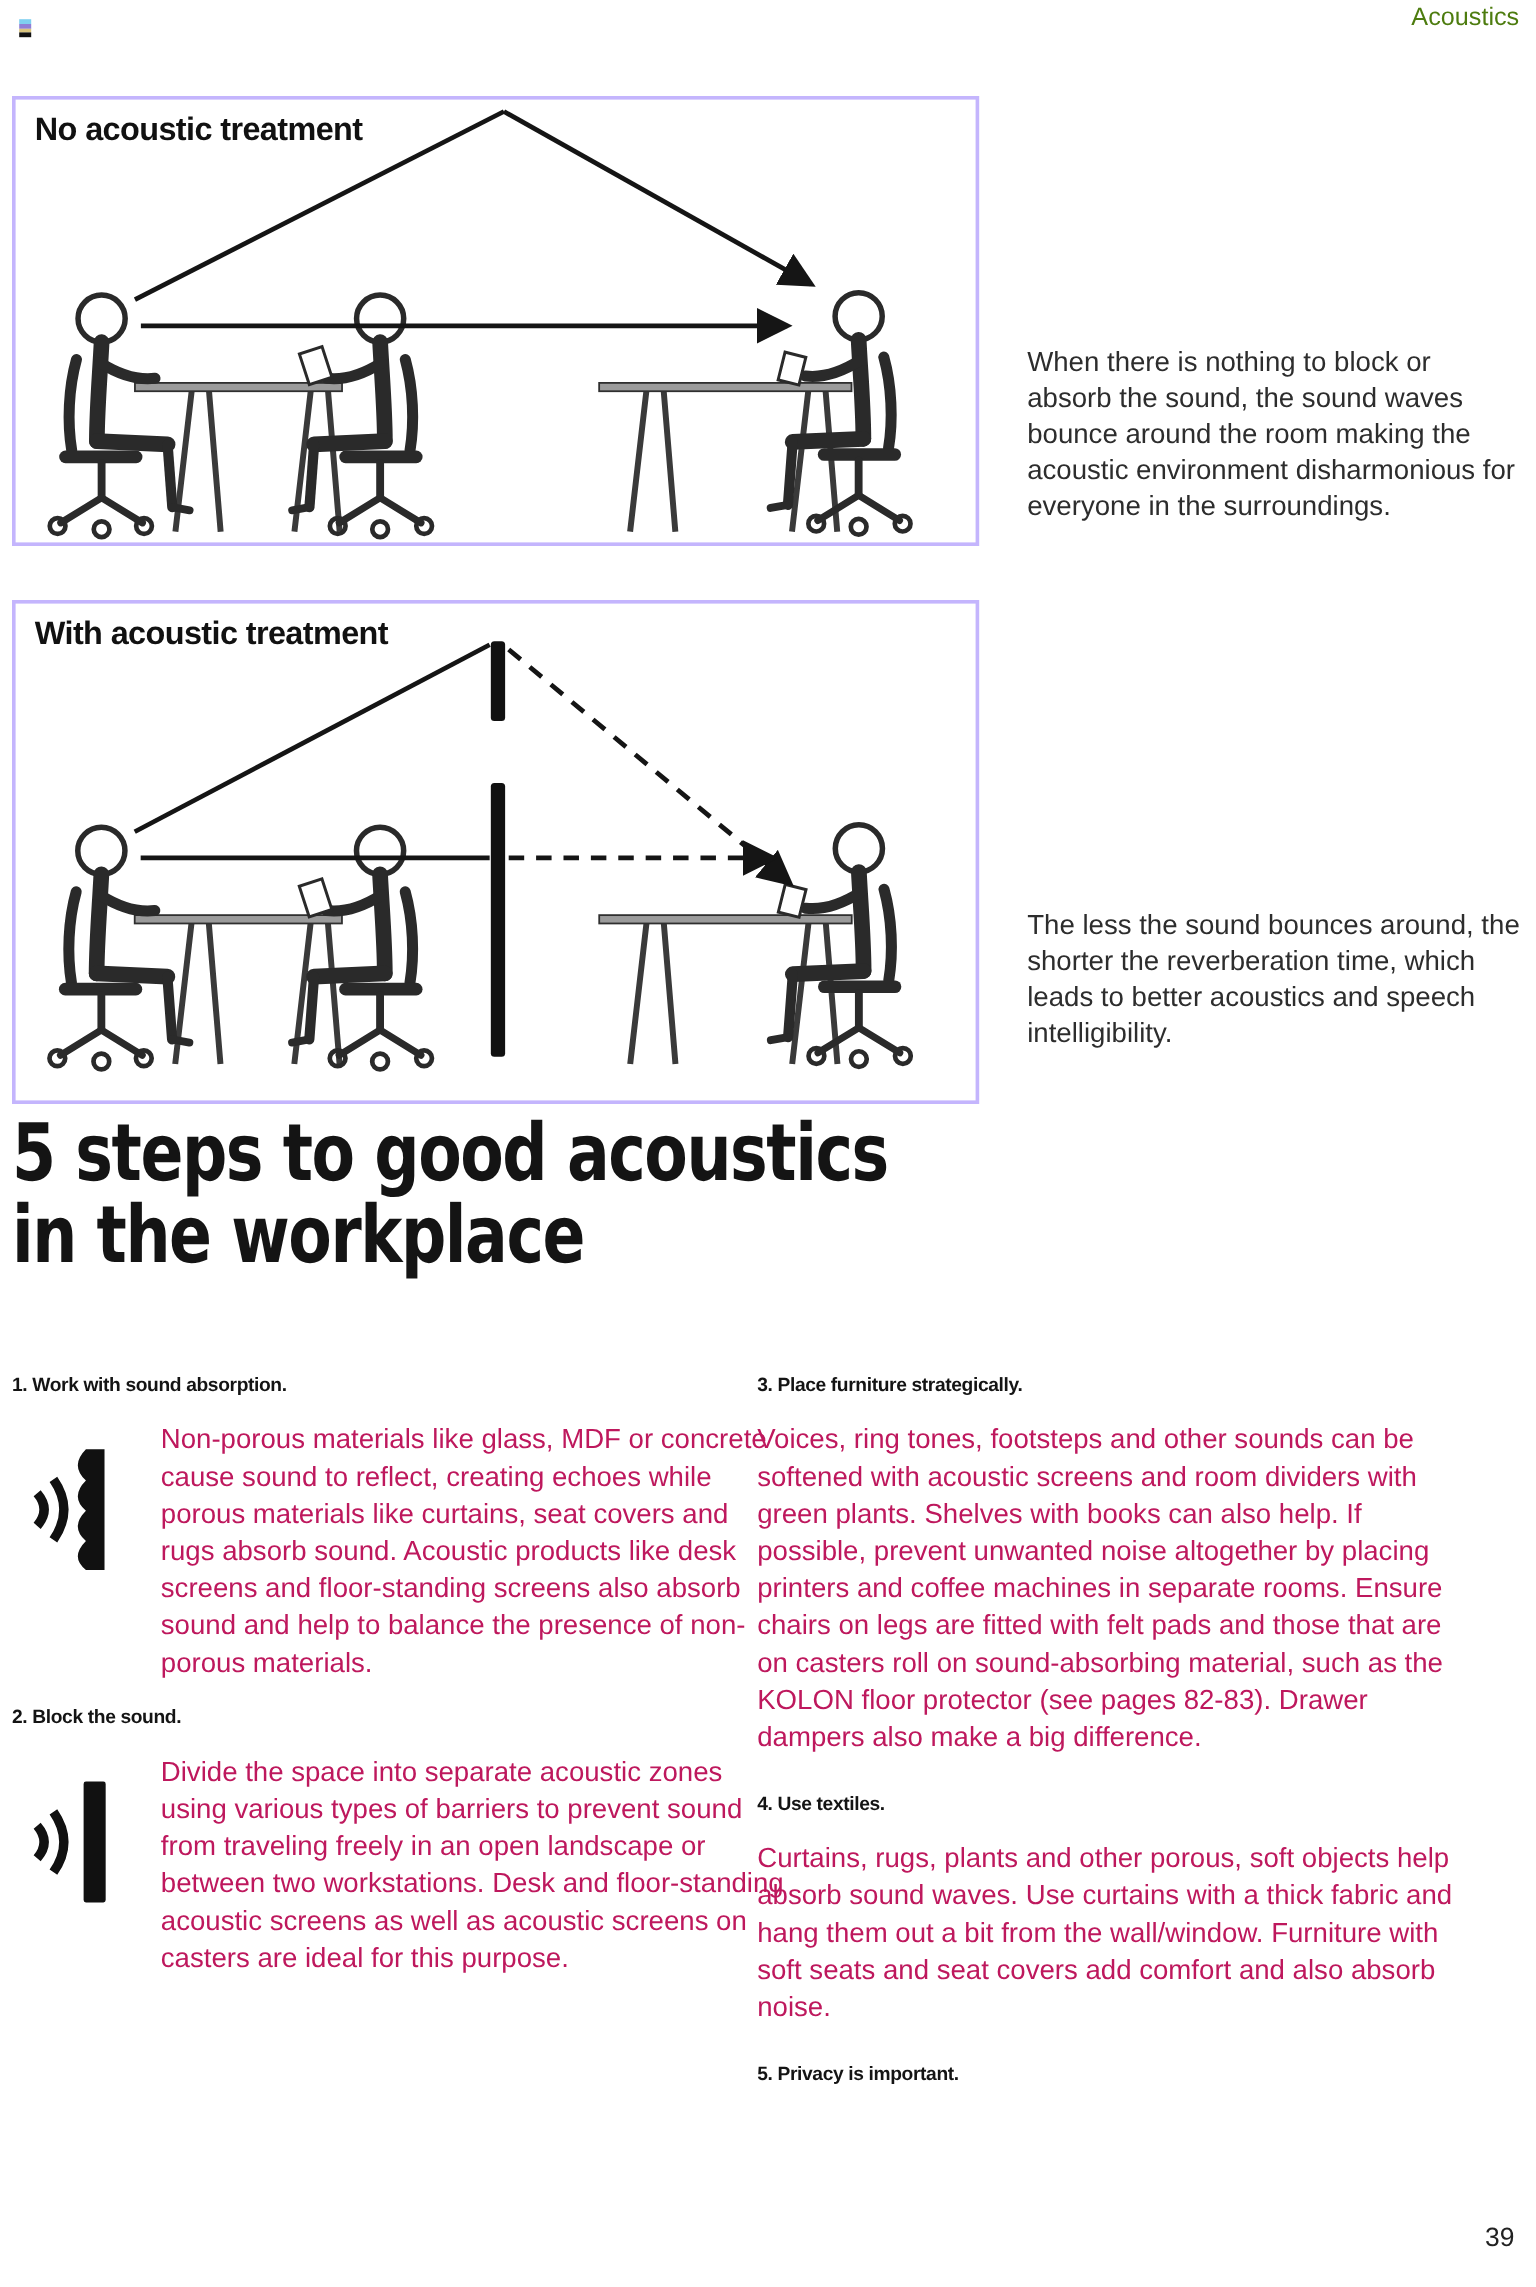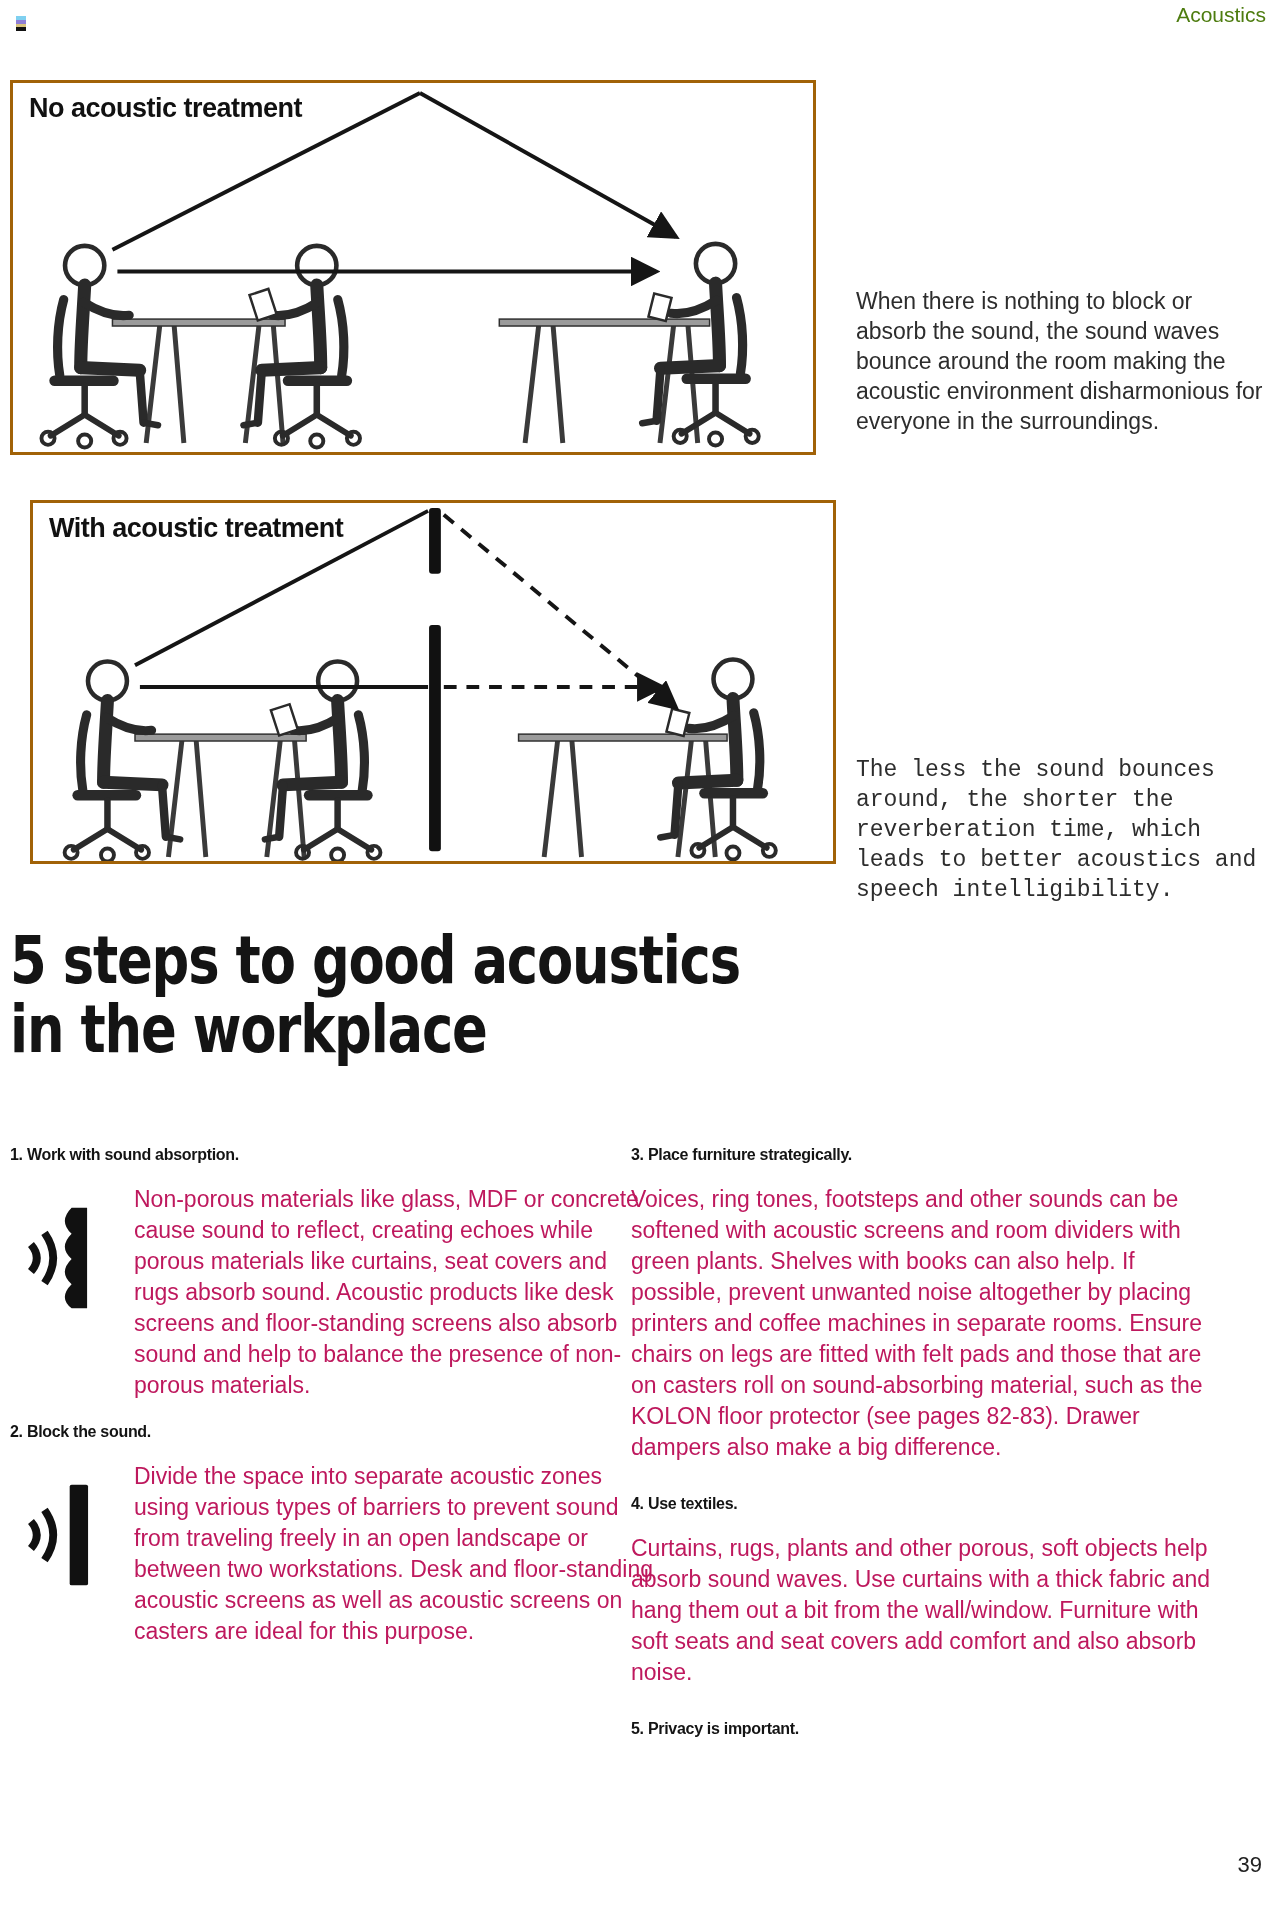--- a/index.html
+++ b/index.html
@@ -13,34 +13,34 @@
   .mini-logo .s1{flex:1;background:#7fd0f0;}
   .mini-logo .s2{flex:1;background:#8f7fd6;}
   .mini-logo .s3{flex:1;background:#d9c47e;}
   .mini-logo .s4{flex:1;background:#111111;}
   .page-header{
     position:absolute;top:3px;right:14px;font-size:21px;color:#4d7c0f;
   }
   
   .diagram-box{
     position:absolute;left:10px;width:806px;background:#fff;
-    border:3px solid #a16207;box-sizing:border-box;
+    border:3px solid #c4b5fd;box-sizing:border-box;
   }
   #box1{top:80px;height:375px;}
-  #box2{top:500px;height:364px;margin-left:20px;}
+  #box2{top:500px;height:420px;}
   .diagram-label{
     position:absolute;left:16px;top:10px;font-size:27px;font-weight:bold;
     letter-spacing:-0.5px;color:#111;
   }
   .scene{position:absolute;left:0;top:0;width:100%;height:100%;}
   .diagram-caption{
     position:absolute;left:856px;width:412px;font-size:23px;line-height:30px;color:#2d2d2d;
   }
   #caption1{top:286px;}
-  #caption2{top:755px;font-family:Liberation Mono, monospace;}
+  #caption2{top:755px;}
   
   .headline{
     position:absolute;left:10px;top:926px;font-size:66px;line-height:69px;
     font-weight:800;color:#141414;letter-spacing:-1.5px;
     transform:scaleX(0.80);transform-origin:left top;white-space:nowrap;
     font-family:"DejaVu Sans","Liberation Sans",sans-serif;
   }
   
   .col{position:absolute;top:1140px;}
   .col-left{left:10px;width:645px;}

